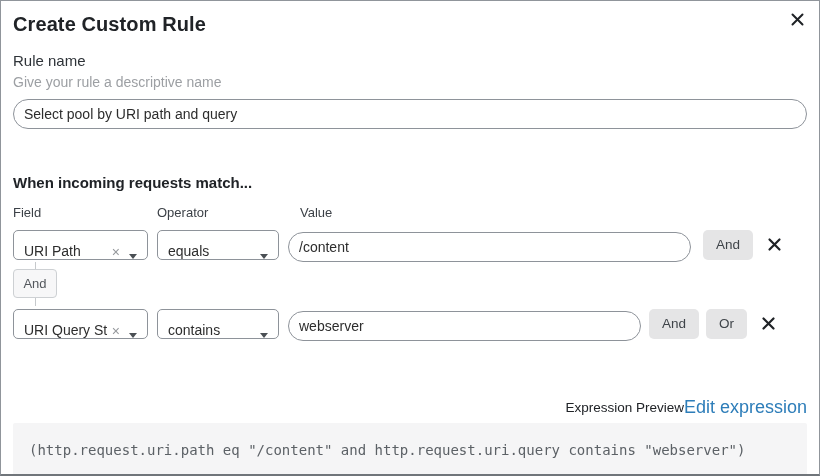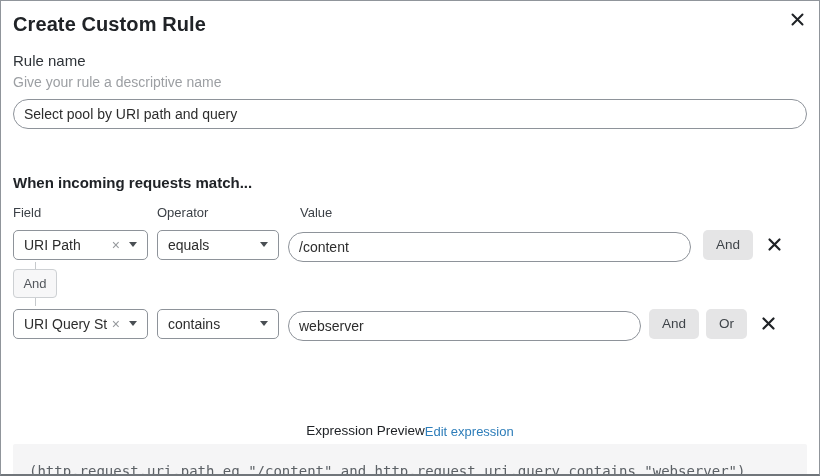--- a/index.html
+++ b/index.html
@@ -43,21 +43,21 @@
   
   .section-heading { margin-top: 45px; font-size: 15px; font-weight: 700; color: #202327; line-height: 17px; }
   .col-labels { display: flex; margin-top: 15px; font-size: 13px; color: #3c4147; line-height: 14px; }
   .col-labels .c1 { width: 135px; }
   .col-labels .c2 { width: 134px; margin-left: 9px; }
   .col-labels .c3 { margin-left: 9px; }
   .rule-row { display: flex; align-items: center; }
   .row-1 { margin-top: 7px; }
   .dropdown {
     height: 30px; border: 1px solid #8e939a; border-radius: 5px;
-    background: #fff; display: flex; align-items: center;
+    background: #fff; display: flex; align-items: flex-end;
     padding: 0 10px; cursor: pointer;
   }
   .dd-field { width: 135px; }
   .dd-operator { width: 122px; margin-left: 9px; }
   .dd-label {
     flex: 1; min-width: 0; font-size: 14px; color: #2d2d2d;
     white-space: nowrap; overflow: hidden;
   }
   .dd-clear { font-size: 14px; color: #95989c; margin: 0 9px 0 4px; line-height: 1; cursor: pointer; }
   .dd-caret {
@@ -89,23 +89,23 @@
   .line-top { top: 0; height: 7px; }
   .line-bottom { bottom: 0; height: 8px; }
   .connector-chip {
     position: absolute; top: 7px; left: 0;
     width: 44px; height: 29px;
     background: #f7f7f8; border: 1px solid #cdd0d3; border-radius: 4px;
     display: flex; align-items: center; justify-content: center;
     font-size: 13px; color: #53575c;
   }
   
-  .preview-bar { display: flex; justify-content: center; align-items: center; margin-top: 82px; }
+  .preview-bar { display: flex; justify-content: flex-end; align-items: center; margin-top: 56px; }
   .preview-label { font-size: 13.5px; color: #202327; line-height: 16px; }
-  .edit-link { font-size: 13px; color: #2d7db9; text-decoration: none; cursor: pointer; }
+  .edit-link { font-size: 18px; color: #2d7db9; text-decoration: none; cursor: pointer; }
   .code-block {
     margin-top: 5px; height: 54px;
     background: #f5f5f6; border-radius: 2px;
     display: flex; align-items: center;
     padding: 0 16px;
     font-family: "DejaVu Sans Mono", monospace;
     font-size: 14px; color: #5c6166;
     white-space: nowrap; overflow: hidden;
   }
 </style>

